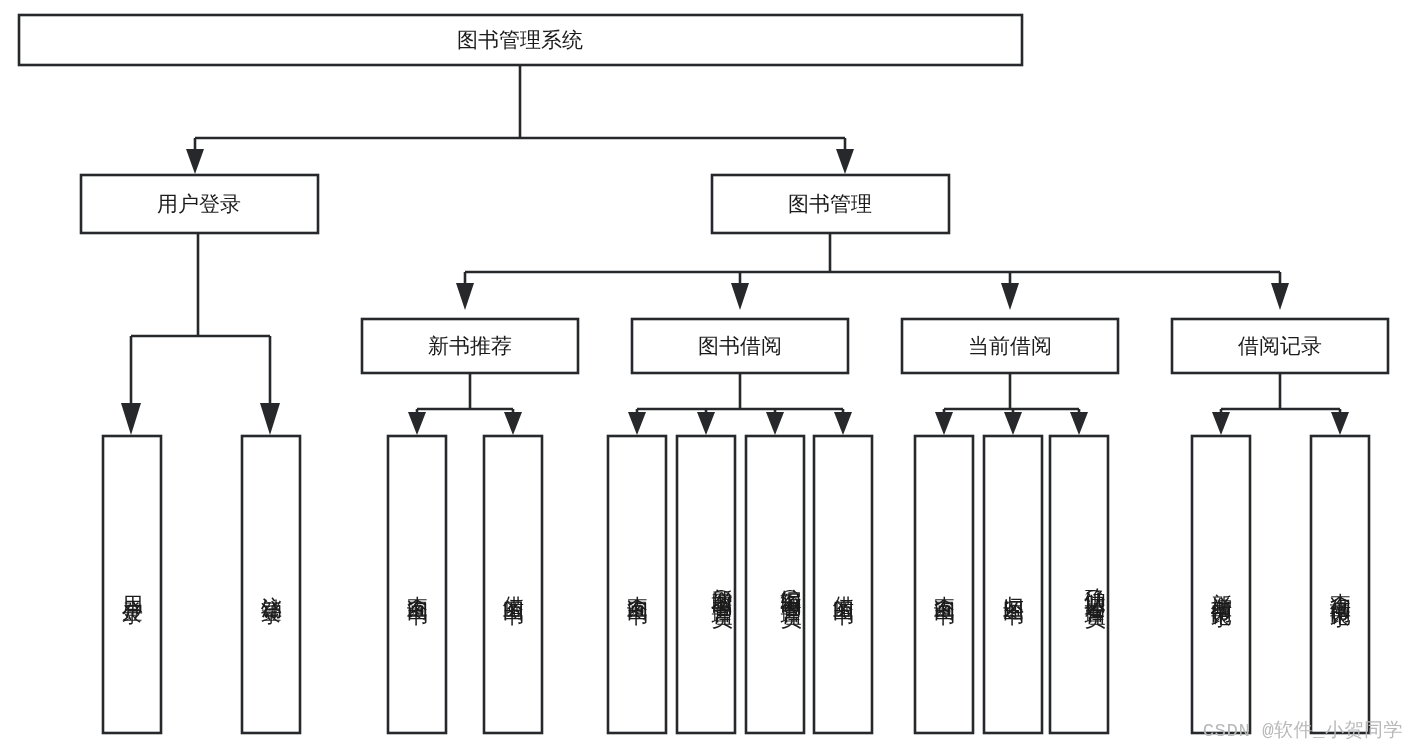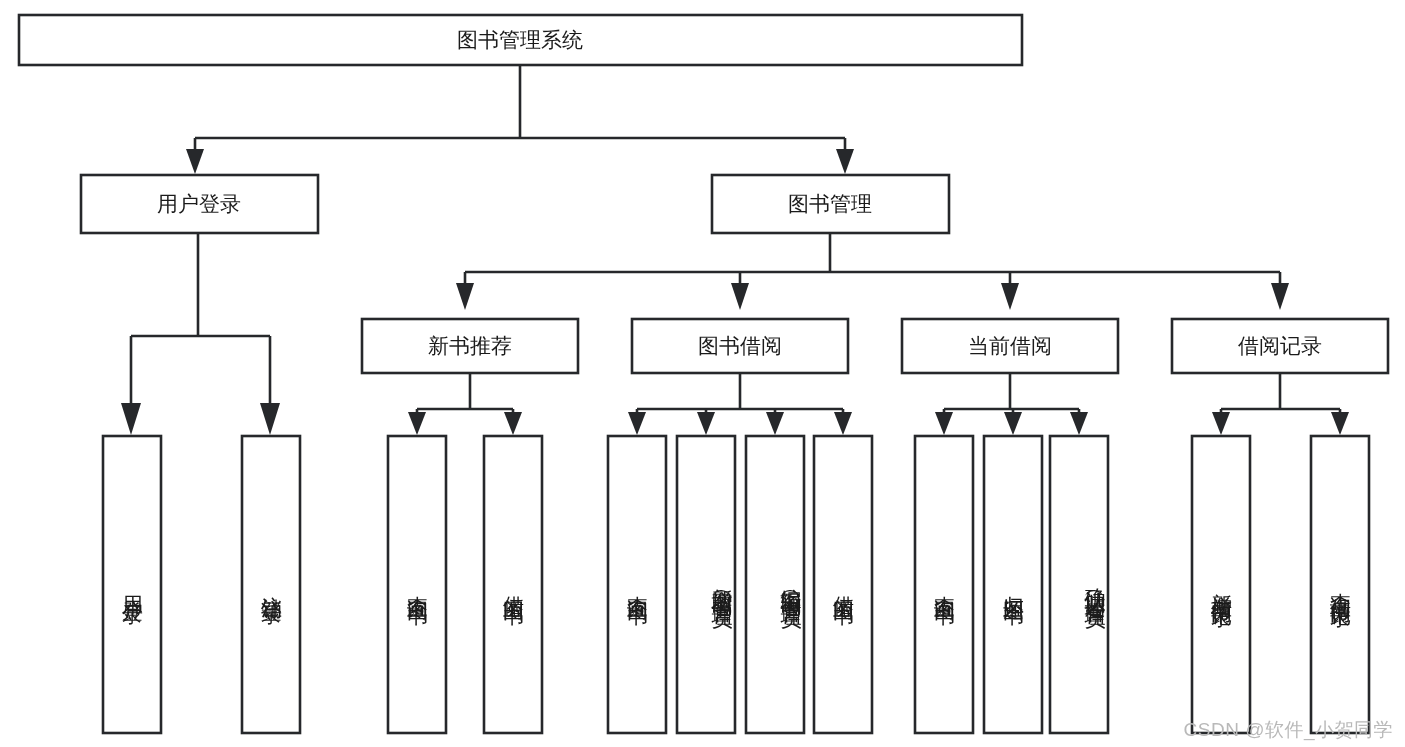--- a/index.html
+++ b/index.html
@@ -60,23 +60,23 @@
     font-size: 21px;
     line-height: 1.28;
     letter-spacing: 3px;
     color: #1b1b1b;
     text-align: center;
     white-space: nowrap;
     pointer-events: none;
   }
   .watermark {
     position: absolute;
-    right: 12px;
+    right: 2px;
     bottom: 4px;
-    font-family: Liberation Sans, sans-serif;
+    font-family: Liberation Mono, monospace;
     font-size: 19px;
     color: #b9b9b9;
     letter-spacing: 0.5px;
     user-select: none;
   }
 </style>
 </head>
 <body>
 
 <div id="diagram-root">

